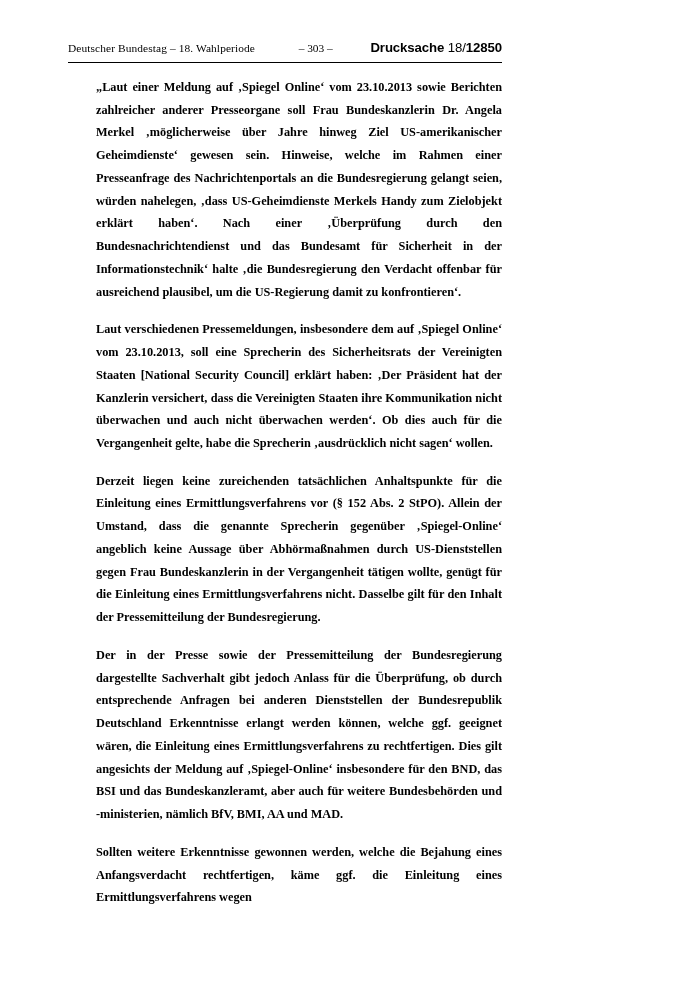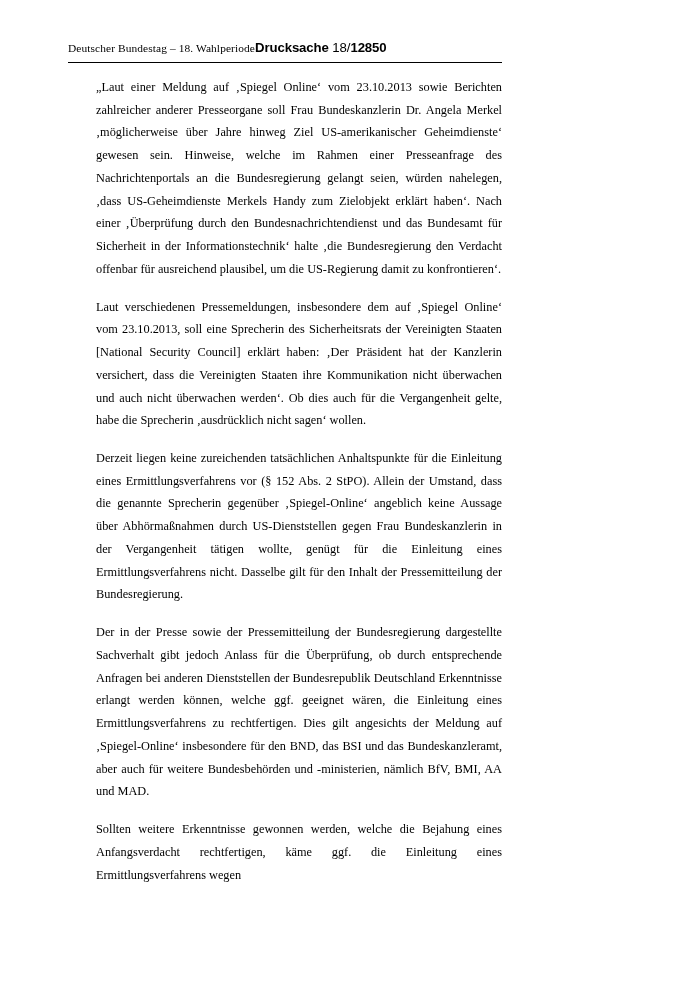--- a/index.html
+++ b/index.html
@@ -92,38 +92,40 @@
     text-align: justify;
     text-justify: inter-word;
     hyphens: manual;
   }
   p.intro {
     margin-bottom: 16px;
   }
   .quote {
     margin-left: 28px;
     margin-right: 0px;
+    font-weight: bold;
   }
   .quote p {
     font-size: 12.3px;
     line-height: 1.85;
     text-align: justify;
     margin-bottom: 15px;
   }
   .quote p.tight {
     margin-bottom: 15px;
   }
 </style>
 </head>
 <body>
 
 <div class="page">
 
   <div class="running-head">
     <div class="rh-left">Deutscher Bundestag – 18. Wahlperiode</div>
+    <div class="rh-center">– 303 –</div>
     <div class="rh-right">
       <span class="ds-label">Drucksache</span><span>&nbsp;</span><span class="ds-num-light">18/</span><span class="ds-num-bold">12850</span>
     </div>
   </div>
 
   <div class="rule"></div>
 
   <div class="content">
 
 

